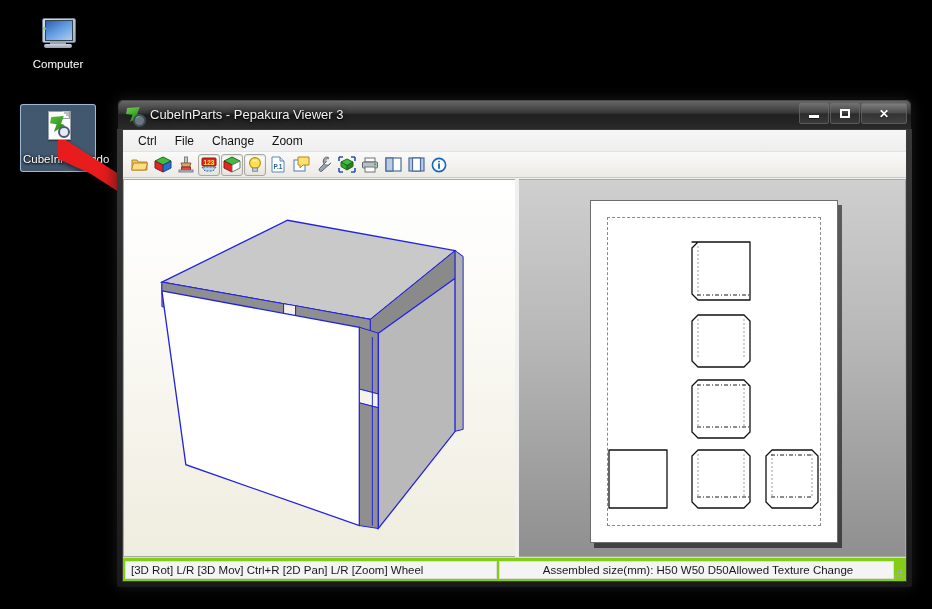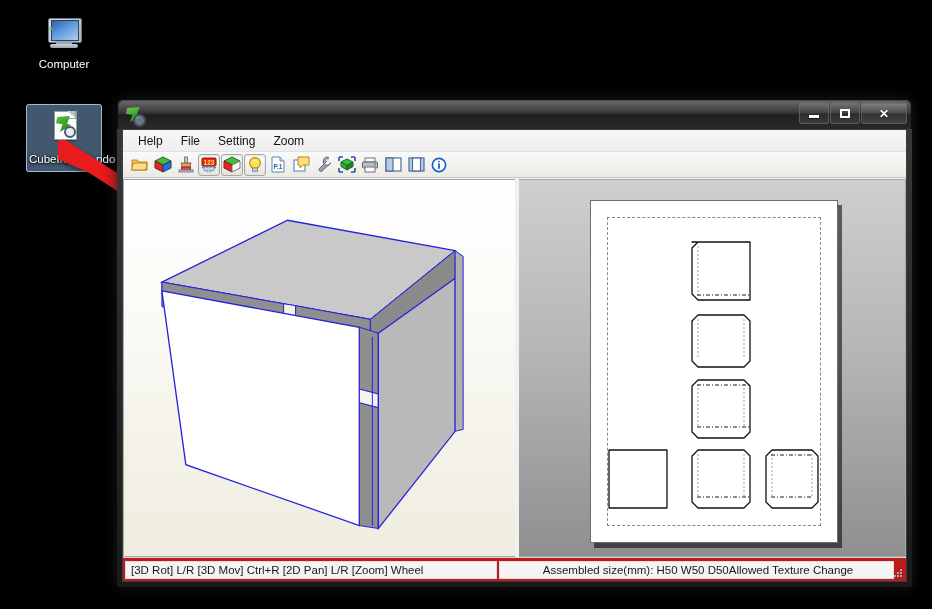--- a/index.html
+++ b/index.html
@@ -23,21 +23,20 @@
   
   .desktop-icon {
     position: absolute;
     width: 76px;
     text-align: center;
     color: #ffffff;
     font-size: 11.5px;
     line-height: 13px;
     text-shadow: 0 1px 2px rgba(0,0,0,0.95), 0 0 3px rgba(0,0,0,0.9);
     user-select: none;
-    margin-left: 6px;
   }
   .desktop-icon .glyph {
     width: 44px;
     height: 40px;
     margin: 0 auto 4px auto;
     position: relative;
   }
   .desktop-icon .label { display: block; padding: 0 2px; }
 
   #icon-computer { left: 20px; top: 14px; }
@@ -336,21 +335,21 @@
     position: absolute;
     left: 16px; top: 16px; right: 16px; bottom: 16px;
     border: 1px dashed #8a8a8a;
   }
 
   
   #status-bar {
     position: absolute;
     left: 0; right: 0; bottom: 0;
     height: 24px;
-    background: #b91c1c;
+    background: #84cc16;
     border-top: 1px solid #d8d8d8;
     display: flex;
     align-items: center;
     box-sizing: border-box;
   }
   .status-pane {
     height: 18px;
     margin: 3px 0 3px 2px;
     border: 1px solid #dcdcdc;
     background: #f4f4f4;
@@ -412,20 +411,21 @@
     </g>
   </svg>
 
   <div id="app-window">
 
     <div id="title-bar">
       <div id="app-icon">
         <div class="ai-green"></div>
         <div class="ai-lens"></div>
       </div>
+      <div id="window-title">CubeInParts - Pepakura Viewer 3</div>
 
       <div id="win-buttons">
         <div class="win-btn">
           <div class="mark">
               <div class="min-glyph"></div>
             </div>
         </div>
         <div class="win-btn">
           <div class="mark">
               <div class="max-glyph"></div>
@@ -433,23 +433,23 @@
         </div>
         <div class="win-btn close">
           <div class="mark">✕</div>
         </div>
       </div>
     </div>
 
     <div id="client">
 
       <div id="menu-bar">
-        <div class="menu-item">Help</div>
+        <div class="menu-item">Ctrl</div>
         <div class="menu-item">File</div>
-        <div class="menu-item">Setting</div>
+        <div class="menu-item">Change</div>
         <div class="menu-item">Zoom</div>
       </div>
 
       <div id="toolbar">
 
         <div class="tb-btn">
           <svg width="18" height="16" viewBox="0 0 18 16">
             <path d="M1,3 h5 l1.5,2 h8.5 v8 h-15 z" fill="#f6c84b" stroke="#b5872a" stroke-width="1"></path>
             <path d="M2.5,6 h14 l-2,7 h-14 z" fill="#ffdd84" stroke="#b5872a" stroke-width="1"></path>
           </svg>

